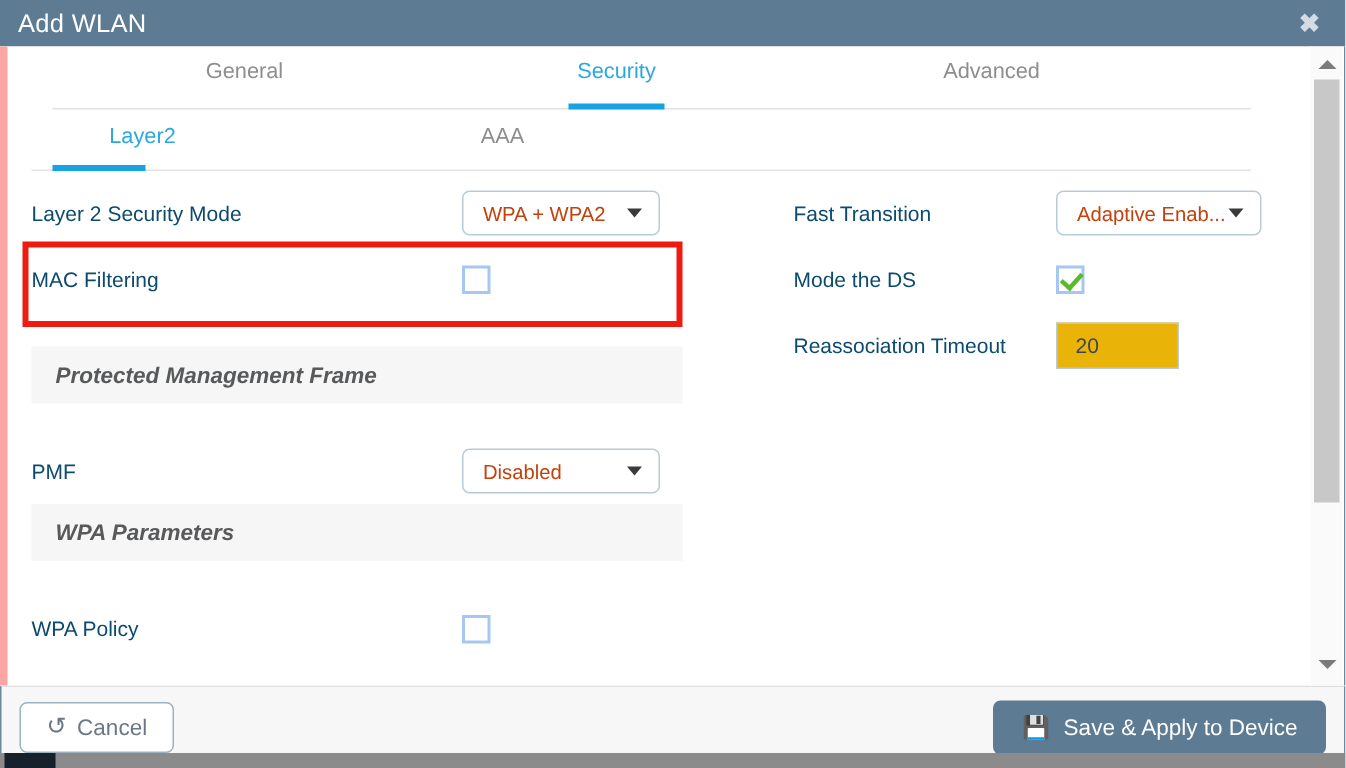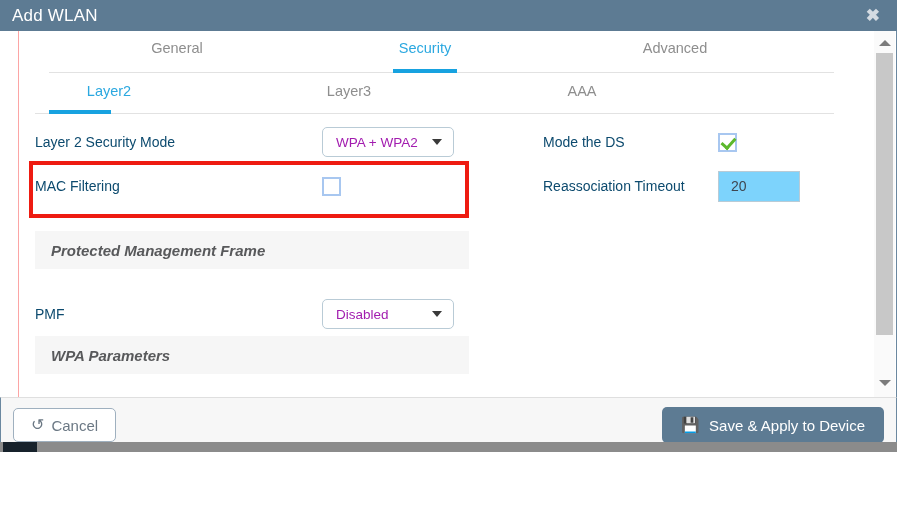--- a/index.html
+++ b/index.html
@@ -9,21 +9,21 @@
   }
   body {
     width: 897px;
     height: 512px;
     font-family: "Liberation Sans", sans-serif;
     overflow: hidden;
   }
   .modal {
     position: relative;
     width: 897px;
-    height: 452px;
+    height: 512px;
     box-sizing: border-box;
     background: #ffffff;
     display: flex;
     flex-direction: column;
   }
 
   
   .titlebar {
     height: 31px;
     background: #5d7b93;
@@ -48,25 +48,24 @@
     cursor: pointer;
     user-select: none;
     padding: 2px 3px;
   }
 
   
   .dialog-body {
     position: relative;
     flex: 1 1 auto;
     background: #ffffff;
-    border-left: 1px solid #fca5a5;
+    border-left: 5px solid #fca5a5;
     border-right: 1px solid #6b88a0;
     box-sizing: border-box;
     overflow: hidden;
-    margin-left: 18px;
   }
 
   .scroll-area {
     position: absolute;
     left: 0; top: 0;
     right: 22px;
     bottom: 0;
     overflow: hidden;
   }
 
@@ -165,40 +164,40 @@
     border: 1px solid #b9cbd6;
     border-radius: 5px;
     background: #ffffff;
     box-sizing: border-box;
     display: flex;
     align-items: center;
     cursor: pointer;
   }
   .select .value {
     font-size: 13.5px;
-    color: #a21caf;
+    color: #c2410c;
     padding-left: 13px;
     white-space: nowrap;
     overflow: hidden;
   }
   .select .caret {
     position: absolute;
     right: 11px;
     width: 0; height: 0;
     border-left: 5px solid transparent;
     border-right: 5px solid transparent;
     border-top: 6px solid #3a3a3a;
   }
   .select.wide { width: 137px; }
 
   .textinput {
     width: 82px;
     height: 31px;
     border: 1px solid #b9cbd6;
-    background: #7dd3fc;
+    background: #eab308;
     box-sizing: border-box;
     font-size: 14px;
     color: #3f4650;
     padding-left: 12px;
     font-family: "Liberation Sans", sans-serif;
     outline: none;
   }
 
   .checkbox {
     width: 19px;
@@ -352,21 +351,20 @@
     <div class="scroll-area">
 
       <div class="tabs-primary">
         <div class="tab">General</div>
         <div class="tab active">Security</div>
         <div class="tab">Advanced</div>
       </div>
 
       <div class="tabs-secondary">
         <div class="tab active">Layer2</div>
-        <div class="tab">Layer3</div>
         <div class="tab">AAA</div>
       </div>
 
       <div class="form-wrap">
 
         <div class="col col-left">
 
           <div class="row">
             <div class="row-label">Layer 2 Security Mode</div>
             <div class="select">
@@ -397,20 +395,27 @@
           <div class="band-gap"></div>
           <div class="row">
             <div class="row-label">WPA Policy</div>
             <div class="checkbox"></div>
           </div>
 
         </div>
 
         <div class="col col-right">
 
+          <div class="row">
+            <div class="row-label">Fast Transition</div>
+            <div class="select wide">
+              <span class="value">Adaptive Enab...</span>
+              <span class="caret"></span>
+            </div>
+          </div>
 
           <div class="row">
             <div class="row-label">Mode the DS</div>
             <div class="checkbox checked"></div>
           </div>
 
           <div class="row">
             <div class="row-label">Reassociation Timeout</div>
             <input class="textinput" type="text" value="20" style="">
           </div>

